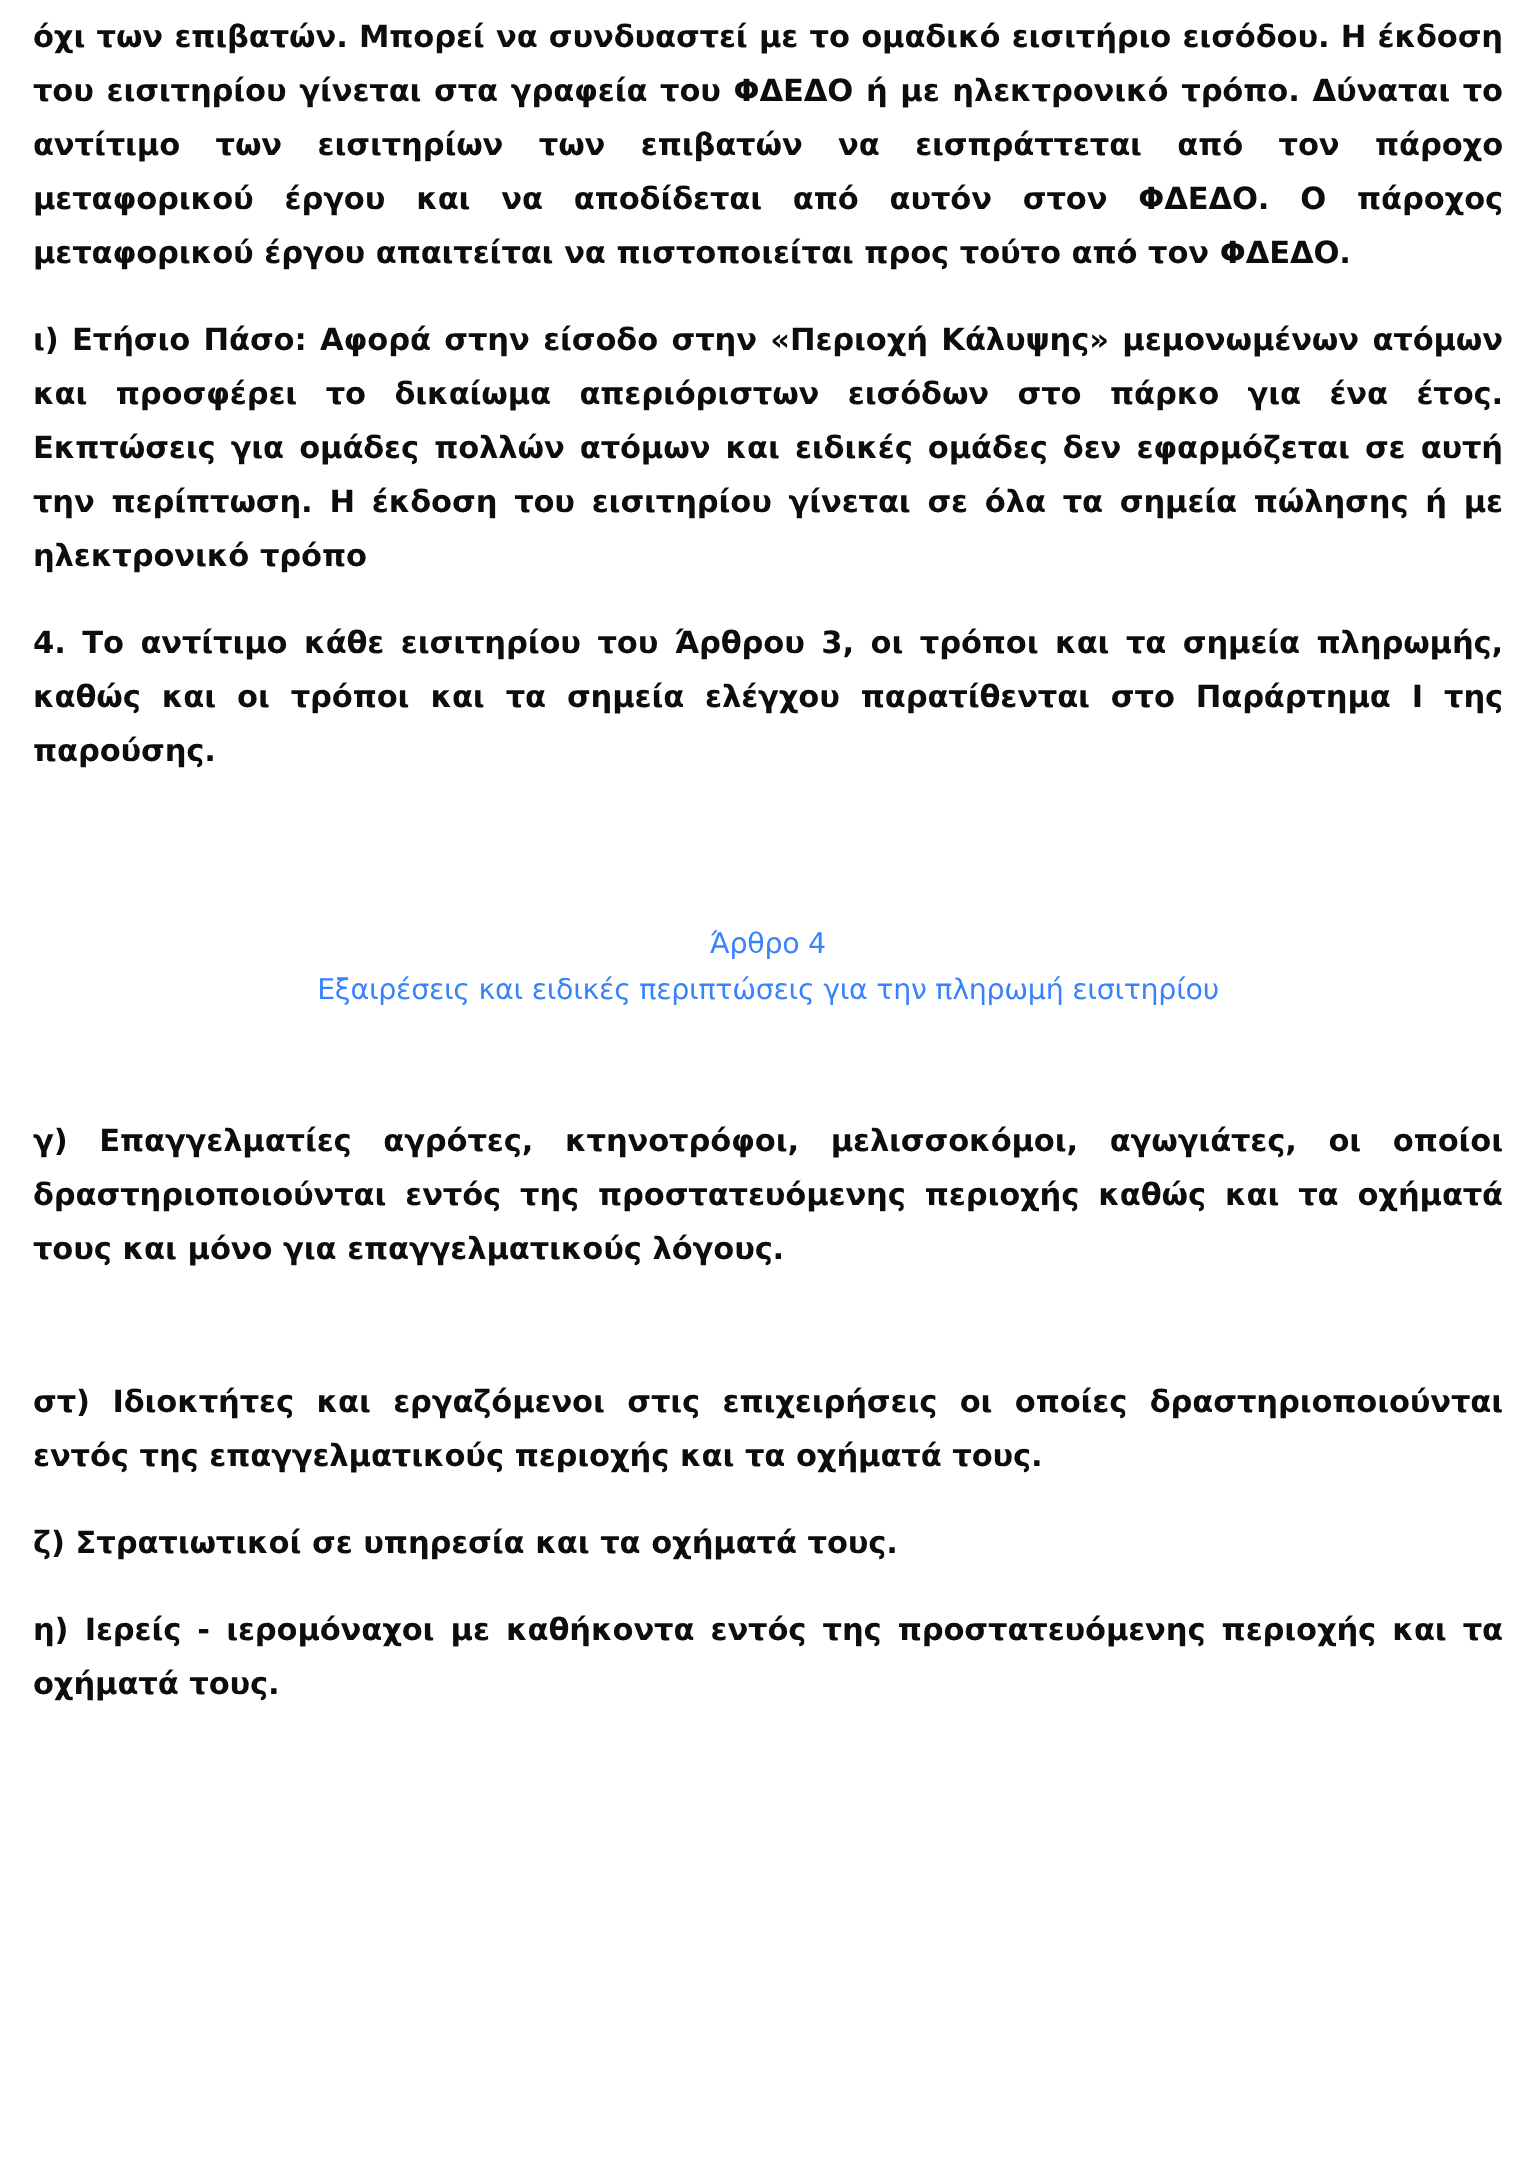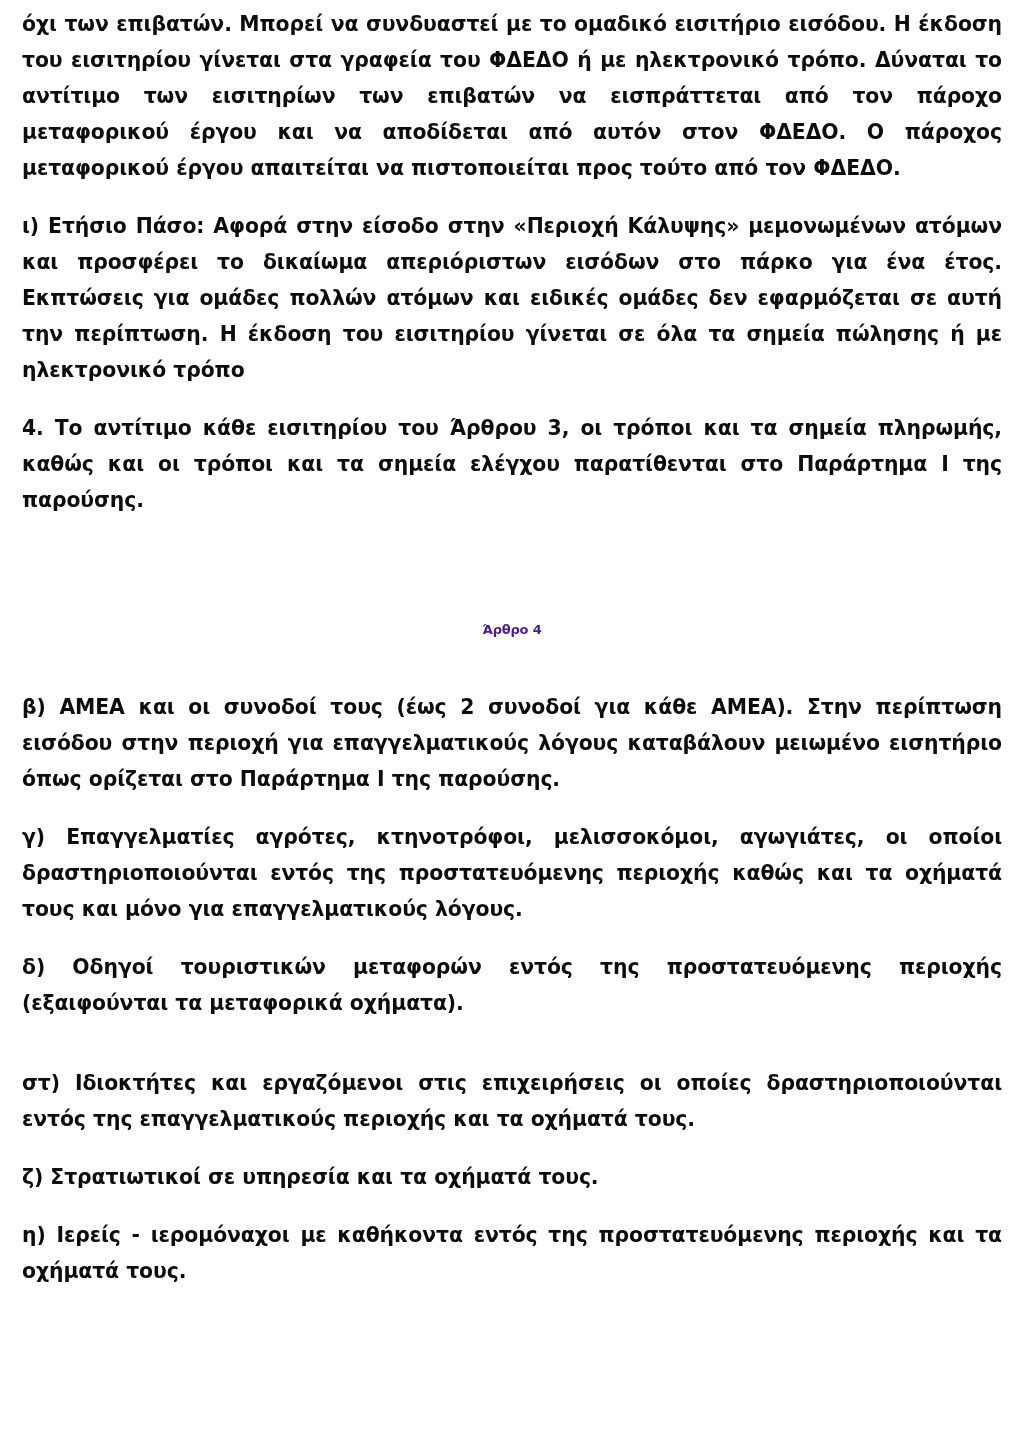--- a/index.html
+++ b/index.html
@@ -44,25 +44,25 @@
     letter-spacing: -0.1px;
     word-spacing: 0.2px;
     color: #111111;
     -webkit-font-smoothing: none;
   }
   .gap-md { height: 22px; }
   .gap-xl { height: 96px; }
 
   .heading-block {
     text-align: center;
-    font-size: 13px;
+    font-size: 19px;
     line-height: 31px;
-    font-weight: 700;
+    font-weight: 400;
     letter-spacing: -0.2px;
-    color: #4c1d95;
+    color: #3b82f6;
   }
   .heading-line {
     display: block;
     text-align: center;
   }
 
   .noindent {
     text-align: left;
   }
 
@@ -86,37 +86,36 @@
     <p class="para">ι) Ετήσιο Πάσο: Αφορά στην είσοδο στην «Περιοχή Κάλυψης» μεμονωμένων ατόμων και προσφέρει το δικαίωμα απεριόριστων εισόδων στο πάρκο για ένα έτος. Εκπτώσεις για ομάδες πολλών ατόμων και ειδικές ομάδες δεν εφαρμόζεται σε αυτή την περίπτωση. Η έκδοση του εισιτηρίου γίνεται σε όλα τα σημεία πώλησης ή με ηλεκτρονικό τρόπο</p>
 
     <div class="gap-md"></div>
 
     <p class="para">4. Το αντίτιμο κάθε εισιτηρίου του Άρθρου 3, οι τρόποι και τα σημεία πληρωμής, καθώς και οι τρόποι και τα σημεία ελέγχου παρατίθενται στο Παράρτημα Ι της παρούσης.</p>
 
     <div class="gap-xl"></div>
 
     <div class="heading-block">
       <span class="heading-line">Άρθρο 4</span>
+      <span class="heading-line">Εξαιρέσεις και ειδικές περιπτώσεις για την πληρωμή εισιτηρίου</span>
     </div>
 
 
     <div class="gap-md"></div>
 
 
     <div class="gap-md"></div>
 
-    <p class="para">β) ΑΜΕΑ και οι συνοδοί τους (έως 2 συνοδοί για κάθε ΑΜΕΑ). Στην περίπτωση εισόδου στην περιοχή για επαγγελματικούς λόγους καταβάλουν μειωμένο εισητήριο όπως ορίζεται στο Παράρτημα Ι της παρούσης.</p>
 
     <div class="gap-md"></div>
 
     <p class="para">γ) Επαγγελματίες αγρότες, κτηνοτρόφοι, μελισσοκόμοι, αγωγιάτες, οι οποίοι δραστηριοποιούνται εντός της προστατευόμενης περιοχής καθώς και τα οχήματά τους και μόνο για επαγγελματικούς λόγους.</p>
 
     <div class="gap-md"></div>
 
-    <p class="para">δ) Οδηγοί τουριστικών μεταφορών εντός της προστατευόμενης περιοχής (εξαιφούνται τα μεταφορικά οχήματα).</p>
 
     <div class="gap-md"></div>
 
 
     <div class="gap-md"></div>
 
     <p class="para">στ) Ιδιοκτήτες και εργαζόμενοι στις επιχειρήσεις οι οποίες δραστηριοποιούνται εντός της επαγγελματικούς περιοχής και τα οχήματά τους.</p>
 
     <div class="gap-md"></div>
 

